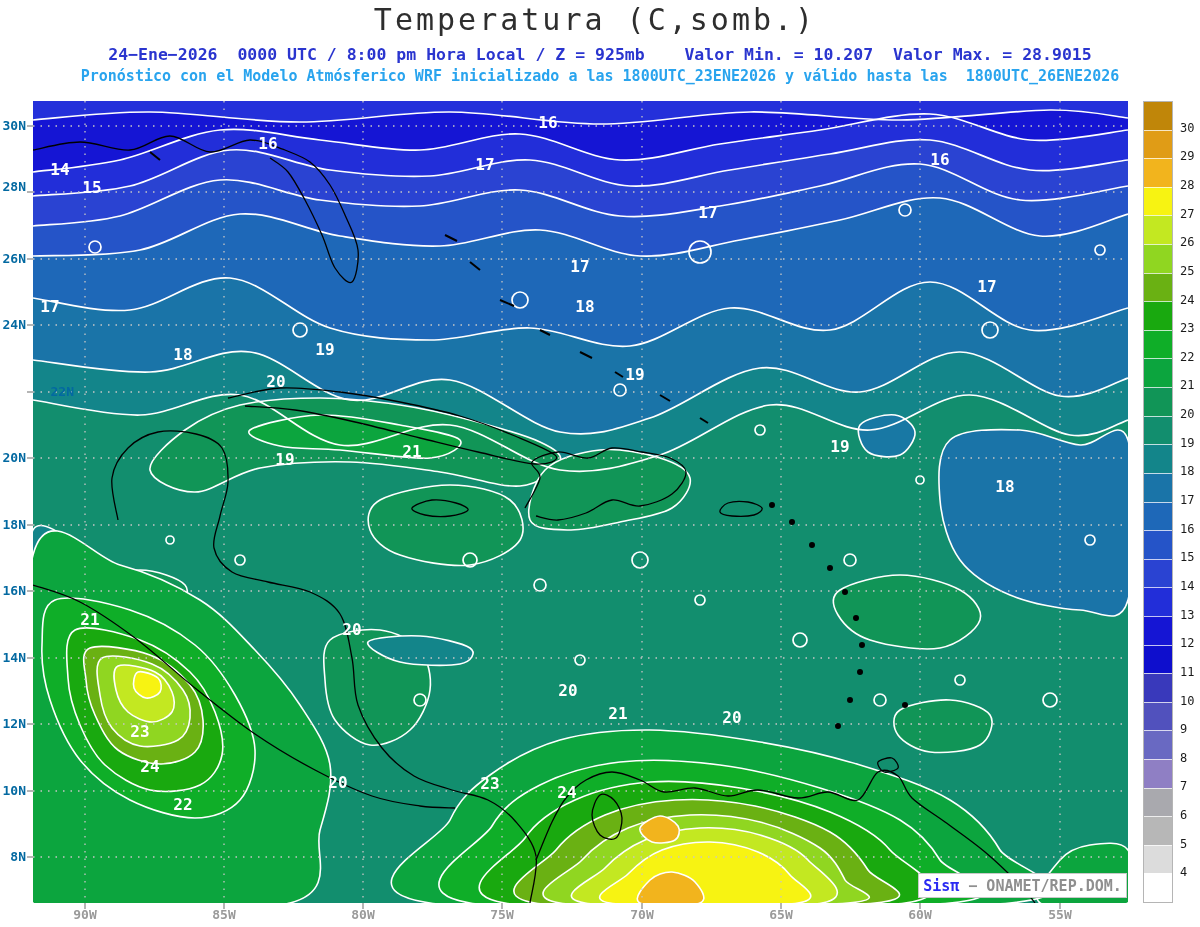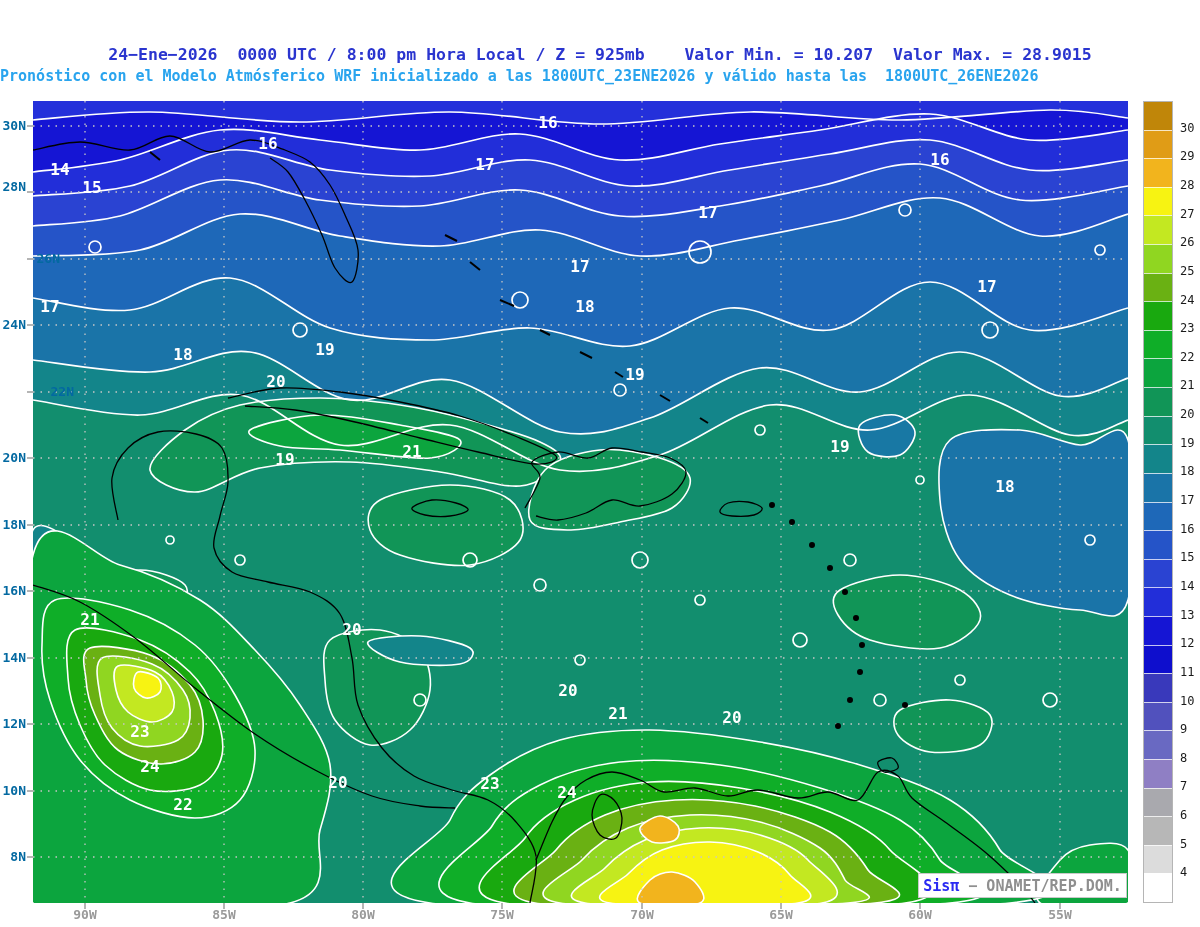--- a/index.html
+++ b/index.html
@@ -2,21 +2,21 @@
 <html><head>
 <meta charset="utf-8">
 <style>
   html,body{margin:0;padding:0;background:#fff;}
   .figure{position:relative;width:1200px;height:927px;overflow:hidden;background:#fff;
           font-family:"DejaVu Sans Mono","Liberation Mono",monospace;}
   .title{position:absolute;top:2px;left:0;width:1190px;text-align:center;
          font-size:30px;letter-spacing:3px;color:#2e2e2e;white-space:pre;}
   .sub1{position:absolute;top:45px;left:0;width:1200px;text-align:center;
         font-size:16.5px;font-weight:bold;color:#2a35cf;white-space:pre;}
-  .sub2{position:absolute;top:67px;left:0;width:1032px;text-align:center;
+  .sub2{position:absolute;top:67px;left:0;width:1200px;text-align:center;
         font-size:15px;font-weight:bold;color:#29a4ee;white-space:pre;}
   .map-wrap{position:absolute;left:33px;top:101px;width:1095px;height:802px;}
   .map-wrap svg{position:absolute;left:0;top:0;}
   .clabel{position:absolute;transform:translate(-50%,-50%);color:#fff;
           font-size:16px;font-weight:bold;line-height:1;}
   .ytick{position:absolute;width:26px;text-align:right;font-size:13px;font-weight:bold;color:#0369a1;line-height:1;}
   .ydash{position:absolute;width:6px;height:2px;background:#b5b5b5;}
   .xtick{position:absolute;width:44px;text-align:center;font-size:13px;font-weight:bold;color:#9a9a9a;line-height:1;}
   .xdash{position:absolute;width:2px;height:6px;background:#b5b5b5;}
   .cb{position:absolute;left:1143px;top:101px;width:30px;height:802px;
@@ -27,20 +27,21 @@
   .wm{position:absolute;left:918px;top:873px;width:209px;height:25px;background:#fff;
       border:1px solid #c9c9c9;box-sizing:border-box;display:flex;align-items:center;justify-content:center;
       font-size:15px;font-weight:bold;white-space:pre;z-index:5;}
   .wm .brand{color:#2a2af2;}
   .wm .rest{color:#8f8f8f;}
 </style>
 </head>
 <body>
 
 <div class="figure">
+  <div class="title">Temperatura (C,somb.)</div>
   <div class="sub1">24−Ene−2026  0000 UTC / 8:00 pm Hora Local / Z = 925mb    Valor Min. = 10.207  Valor Max. = 28.9015</div>
   <div class="sub2">Pronóstico con el Modelo Atmósferico WRF inicializado a las 1800UTC_23ENE2026 y válido hasta las  1800UTC_26ENE2026</div>
 
   <div class="map-wrap">
     <svg id="mapsvg" width="1095" height="802" viewBox="33 101 1095 802" preserveAspectRatio="none">
         <rect x="33" y="101" width="1095" height="802" fill="#128e6e"></rect>
         <g>
           <path d="M33,400C50.8,402.5 105.5,415.8 140,415C174.5,414.2 206.7,390.0 240,395C273.3,400.0 305.0,440.0 340,445C375.0,450.0 413.3,420.8 450,425C486.7,429.2 525.0,465.0 560,470C595.0,475.0 625.0,465.8 660,455C695.0,444.2 735.0,409.2 770,405C805.0,400.8 836.7,431.7 870,430C903.3,428.3 936.7,394.2 970,395C1003.3,395.8 1043.7,430.8 1070,435C1096.3,439.2 1118.3,422.5 1128,420L1128,101L33,101Z" fill="#13858a"></path>
           <path d="M33,360C52.5,362.0 113.8,373.3 150,372C186.2,370.7 216.7,347.3 250,352C283.3,356.7 316.7,395.3 350,400C383.3,404.7 415.0,374.7 450,380C485.0,385.3 526.7,425.7 560,432C593.3,438.3 616.7,428.7 650,418C683.3,407.3 725.0,372.3 760,368C795.0,363.7 826.7,394.7 860,392C893.3,389.3 926.7,351.3 960,352C993.3,352.7 1032.0,391.7 1060,396C1088.0,400.3 1116.7,381.0 1128,378L1128,101L33,101Z" fill="#1a74a8"></path>
           <path d="M33,298C49.2,300.0 97.2,313.3 130,310C162.8,306.7 196.7,275.0 230,278C263.3,281.0 296.7,317.7 330,328C363.3,338.3 396.7,340.0 430,340C463.3,340.0 496.7,327.0 530,328C563.3,329.0 596.7,349.3 630,346C663.3,342.7 696.7,310.7 730,308C763.3,305.3 796.7,334.3 830,330C863.3,325.7 896.7,282.0 930,282C963.3,282.0 997.0,325.7 1030,330C1063.0,334.3 1111.7,311.7 1128,308L1128,101L33,101Z" fill="#1e68b8"></path>
@@ -206,21 +207,21 @@
         <div class="clabel" style="left: 457px; top: 683px;">23</div>
         <div class="clabel" style="left: 534px; top: 692px;">24</div>
       </div>
   </div>
 
   <div id="axes">
       <div class="ytick" style="left: 0px; top: 119px;">30N</div>
       <div class="ydash" style="left: 27px; top: 125px;"></div>
       <div class="ytick" style="left: 0px; top: 180px;">28N</div>
       <div class="ydash" style="left: 27px; top: 191px;"></div>
-      <div class="ytick" style="left: 0px; top: 252px; padding-left: 34px;">26N</div>
+      <div class="ytick" style="left: 0px; top: 252px;">26N</div>
       <div class="ydash" style="left: 27px; top: 258px;"></div>
       <div class="ytick" style="left: 0px; top: 318px;">24N</div>
       <div class="ydash" style="left: 27px; top: 324px;"></div>
       <div class="ytick" style="left: 0px; top: 385px; margin-left: 48px;">22N</div>
       <div class="ydash" style="left: 27px; top: 391px;"></div>
       <div class="ytick" style="left: 0px; top: 451px;">20N</div>
       <div class="ydash" style="left: 27px; top: 457px;"></div>
       <div class="ytick" style="left: 0px; top: 518px;">18N</div>
       <div class="ydash" style="left: 27px; top: 524px;"></div>
       <div class="ytick" style="left: 0px; top: 584px;">16N</div>

